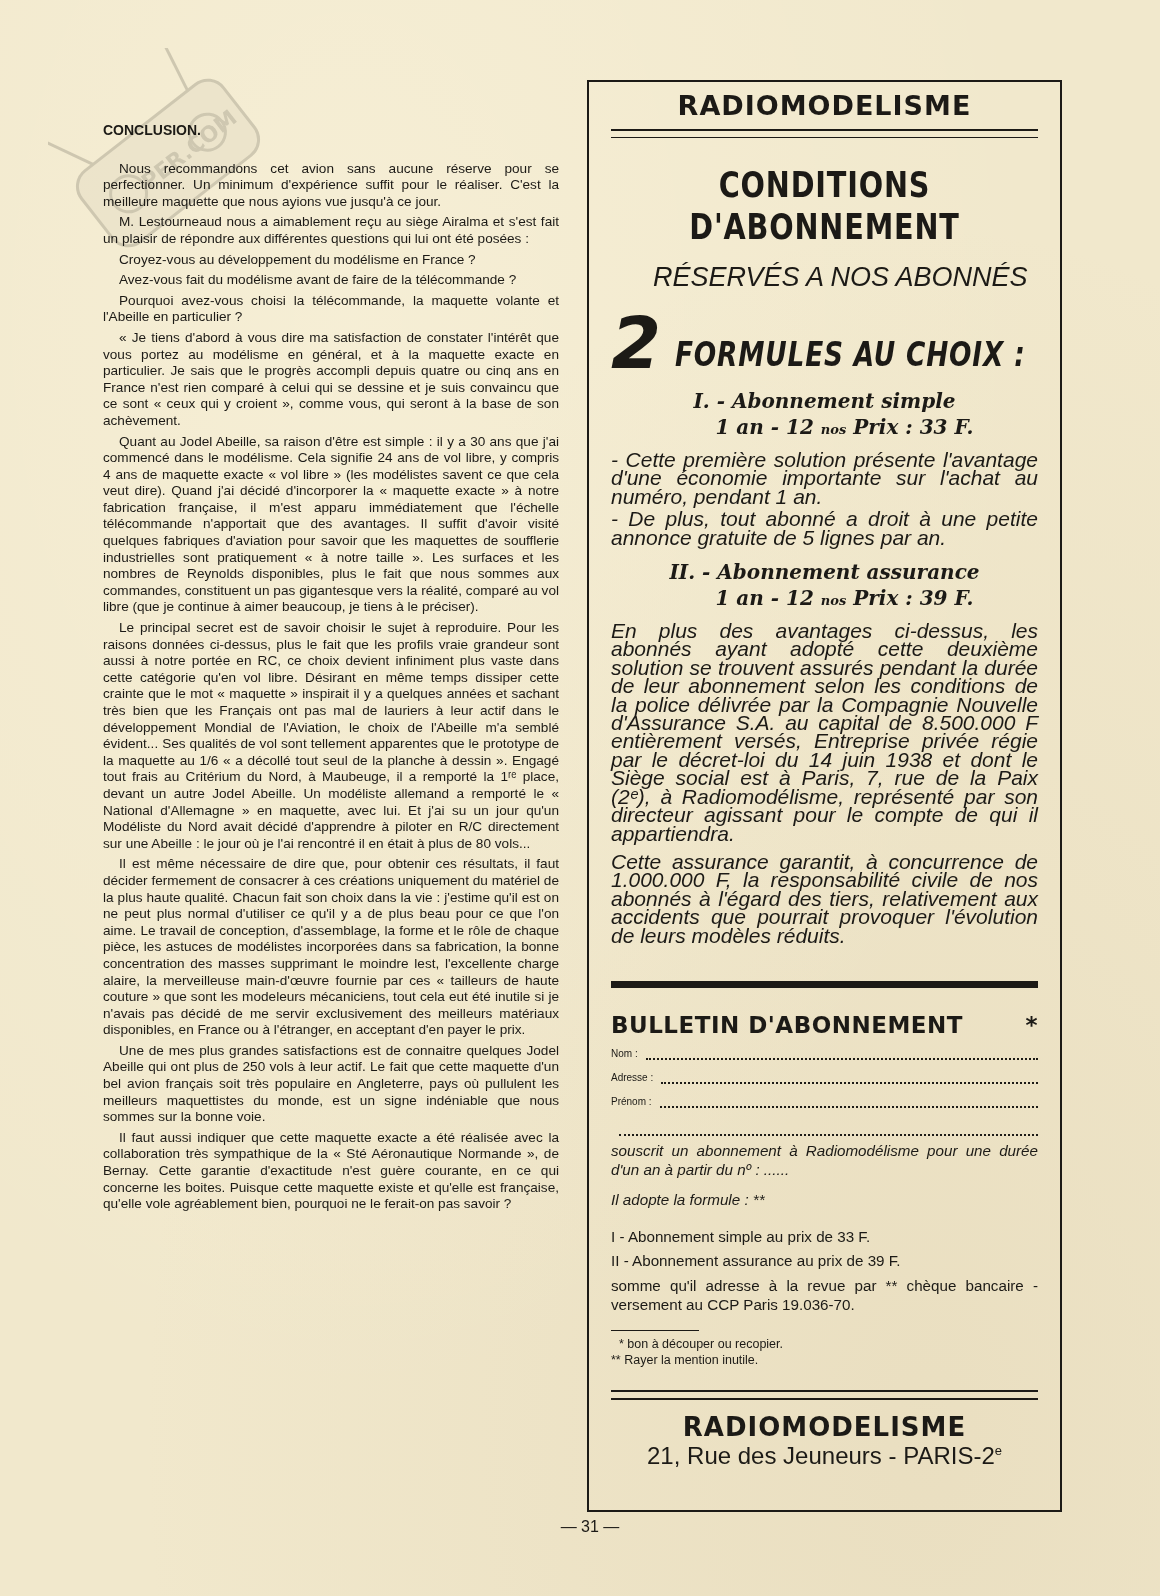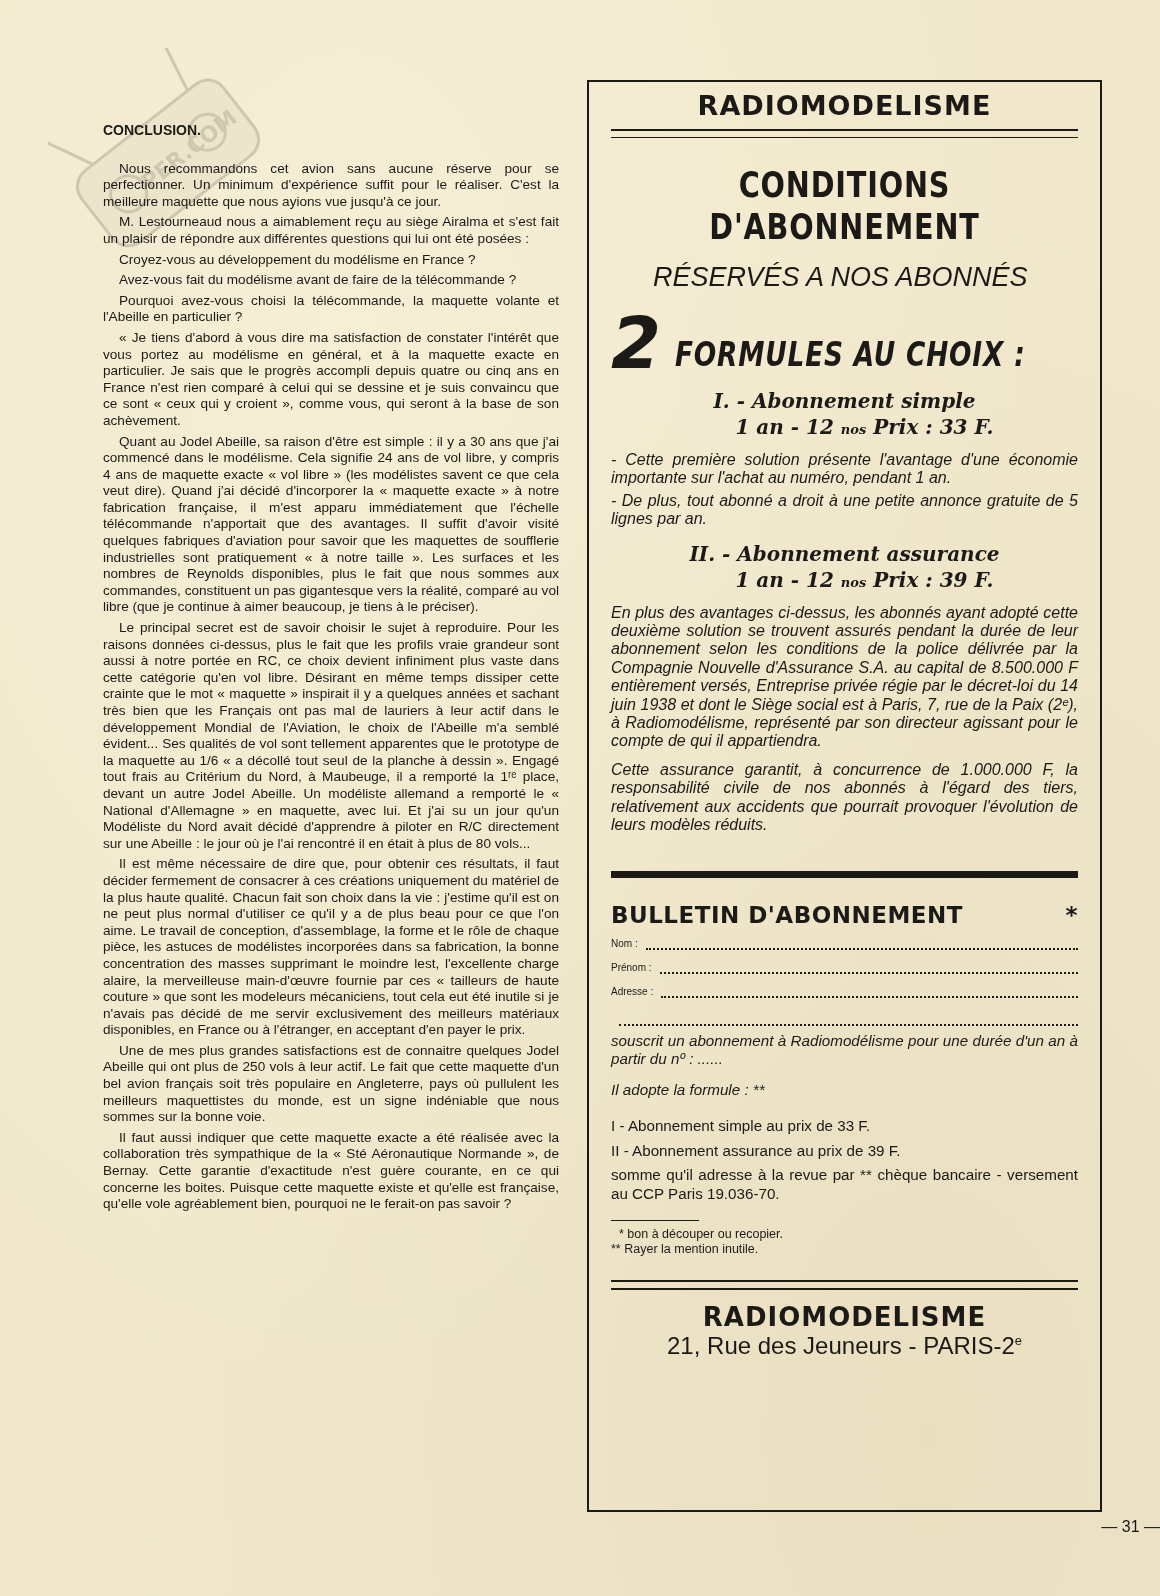--- a/index.html
+++ b/index.html
@@ -24,21 +24,21 @@
     
     .left-col {
       position: absolute; left: 103px; top: 76px; width: 456px;
       font-size: 13.6px; line-height: 16.6px; text-align: justify;
     }
     .left-col p { margin: 0 0 4px 0; text-indent: 16px; }
     .left-col .heading { font-weight: bold; margin: 46px 0 22px 0; text-indent: 0; font-size: 14px; }
 
     
     .box {
-      position: absolute; left: 587px; top: 80px; width: 515px; height: 1432px;
+      position: absolute; left: 587px; top: 80px; width: 475px; height: 1432px;
       border: 2px solid #1c1a16; box-sizing: border-box;
     }
     .box-inner { position: absolute; left: 22px; right: 22px; top: 0; }
     .brand {
       text-align: center; font-weight: bold; font-size: 27px; letter-spacing: 1px;
       margin-top: 8px; font-family: "DejaVu Sans", sans-serif;
     }
     .double-rule { margin-top: 8px; height: 6px; border-top: 2px solid #1c1a16; border-bottom: 1px solid #1c1a16; }
     .title-cond {
       text-align: center; font-family: "DejaVu Sans", sans-serif; font-weight: bold;
@@ -60,21 +60,21 @@
       font-size: 33px; margin-left: 14px; margin-bottom: 2px;
       transform: scaleX(0.8); transform-origin: left bottom; white-space: nowrap; letter-spacing: 1px;
     }
     .offer-title {
       font-family: "DejaVu Serif", serif; font-weight: bold; font-style: italic;
       font-size: 20px; line-height: 26px; margin-top: 12px; text-align: center;
     }
     .offer-title .l2 { display: block; padding-left: 40px; }
     .offer-title .sup { font-size: 13px; }
     .italic-body {
-      font-style: italic; font-size: 16px; line-height: 18.4px; text-align: justify;
+      font-style: italic; font-size: 21px; line-height: 18.4px; text-align: justify;
       margin-top: 8px;
     }
     .italic-body p { margin: 0 0 4px 0; }
     .thick-rule { height: 7px; background: #1c1a16; margin-top: 36px; }
     .bulletin-title {
       font-family: "DejaVu Sans", sans-serif; font-weight: bold; font-size: 23px; margin-top: 24px;
       display: flex; justify-content: space-between; letter-spacing: 0.5px;
     }
     .form-line {
       font-size: 10px; line-height: 24px; display: flex; white-space: nowrap; overflow: hidden;
@@ -89,21 +89,21 @@
     .footnotes { font-size: 12.5px; line-height: 15.6px; margin-top: 6px; }
     .footer-rule { margin-top: 22px; height: 6px; border-top: 2px solid #1c1a16; border-bottom: 2px solid #1c1a16; }
     .address-brand {
       text-align: center; font-family: "DejaVu Sans", sans-serif; font-weight: bold;
       font-size: 26px; margin-top: 12px; letter-spacing: 1px;
     }
     .address-line { text-align: center; font-size: 24px; margin-top: 0px; }
     .address-line sup { font-size: 13px; }
 
     .page-num {
-      position: absolute; left: 0; right: 0; top: 1518px; text-align: right;
+      position: absolute; left: 0; right: 0; top: 1518px; text-align: center;
       font-size: 16px; padding-left: 20px;
     }
   </style>
 </head>
 <body>
 
 <div class="page-bg"></div>
 
 <svg class="watermark" viewBox="0 0 240 230">
   <g transform="rotate(-38 120 115)" fill="none" stroke="#6f6a5c" stroke-width="3">
@@ -174,25 +174,25 @@
       <span>BULLETIN D'ABONNEMENT</span>
       <span>*</span>
     </div>
 
     <div style="margin-top:4px">
       <div class="form-line">
         <span>Nom :</span>
         <span class="dots"></span>
       </div>
       <div class="form-line">
+        <span>Adresse :</span>
+        <span class="dots"></span>
+      </div>
+      <div class="form-line">
         <span>Prénom :</span>
-        <span class="dots"></span>
-      </div>
-      <div class="form-line">
-        <span>Adresse :</span>
         <span class="dots"></span>
       </div>
       <div class="form-line blank" style="margin-top:4px">
         <span></span>
         <span class="dots"></span>
       </div>
     </div>
 
     <div class="plain-body">
       <p style="font-style:italic">souscrit un abonnement à Radiomodélisme pour une durée d'un an à partir du nº : ......</p>

